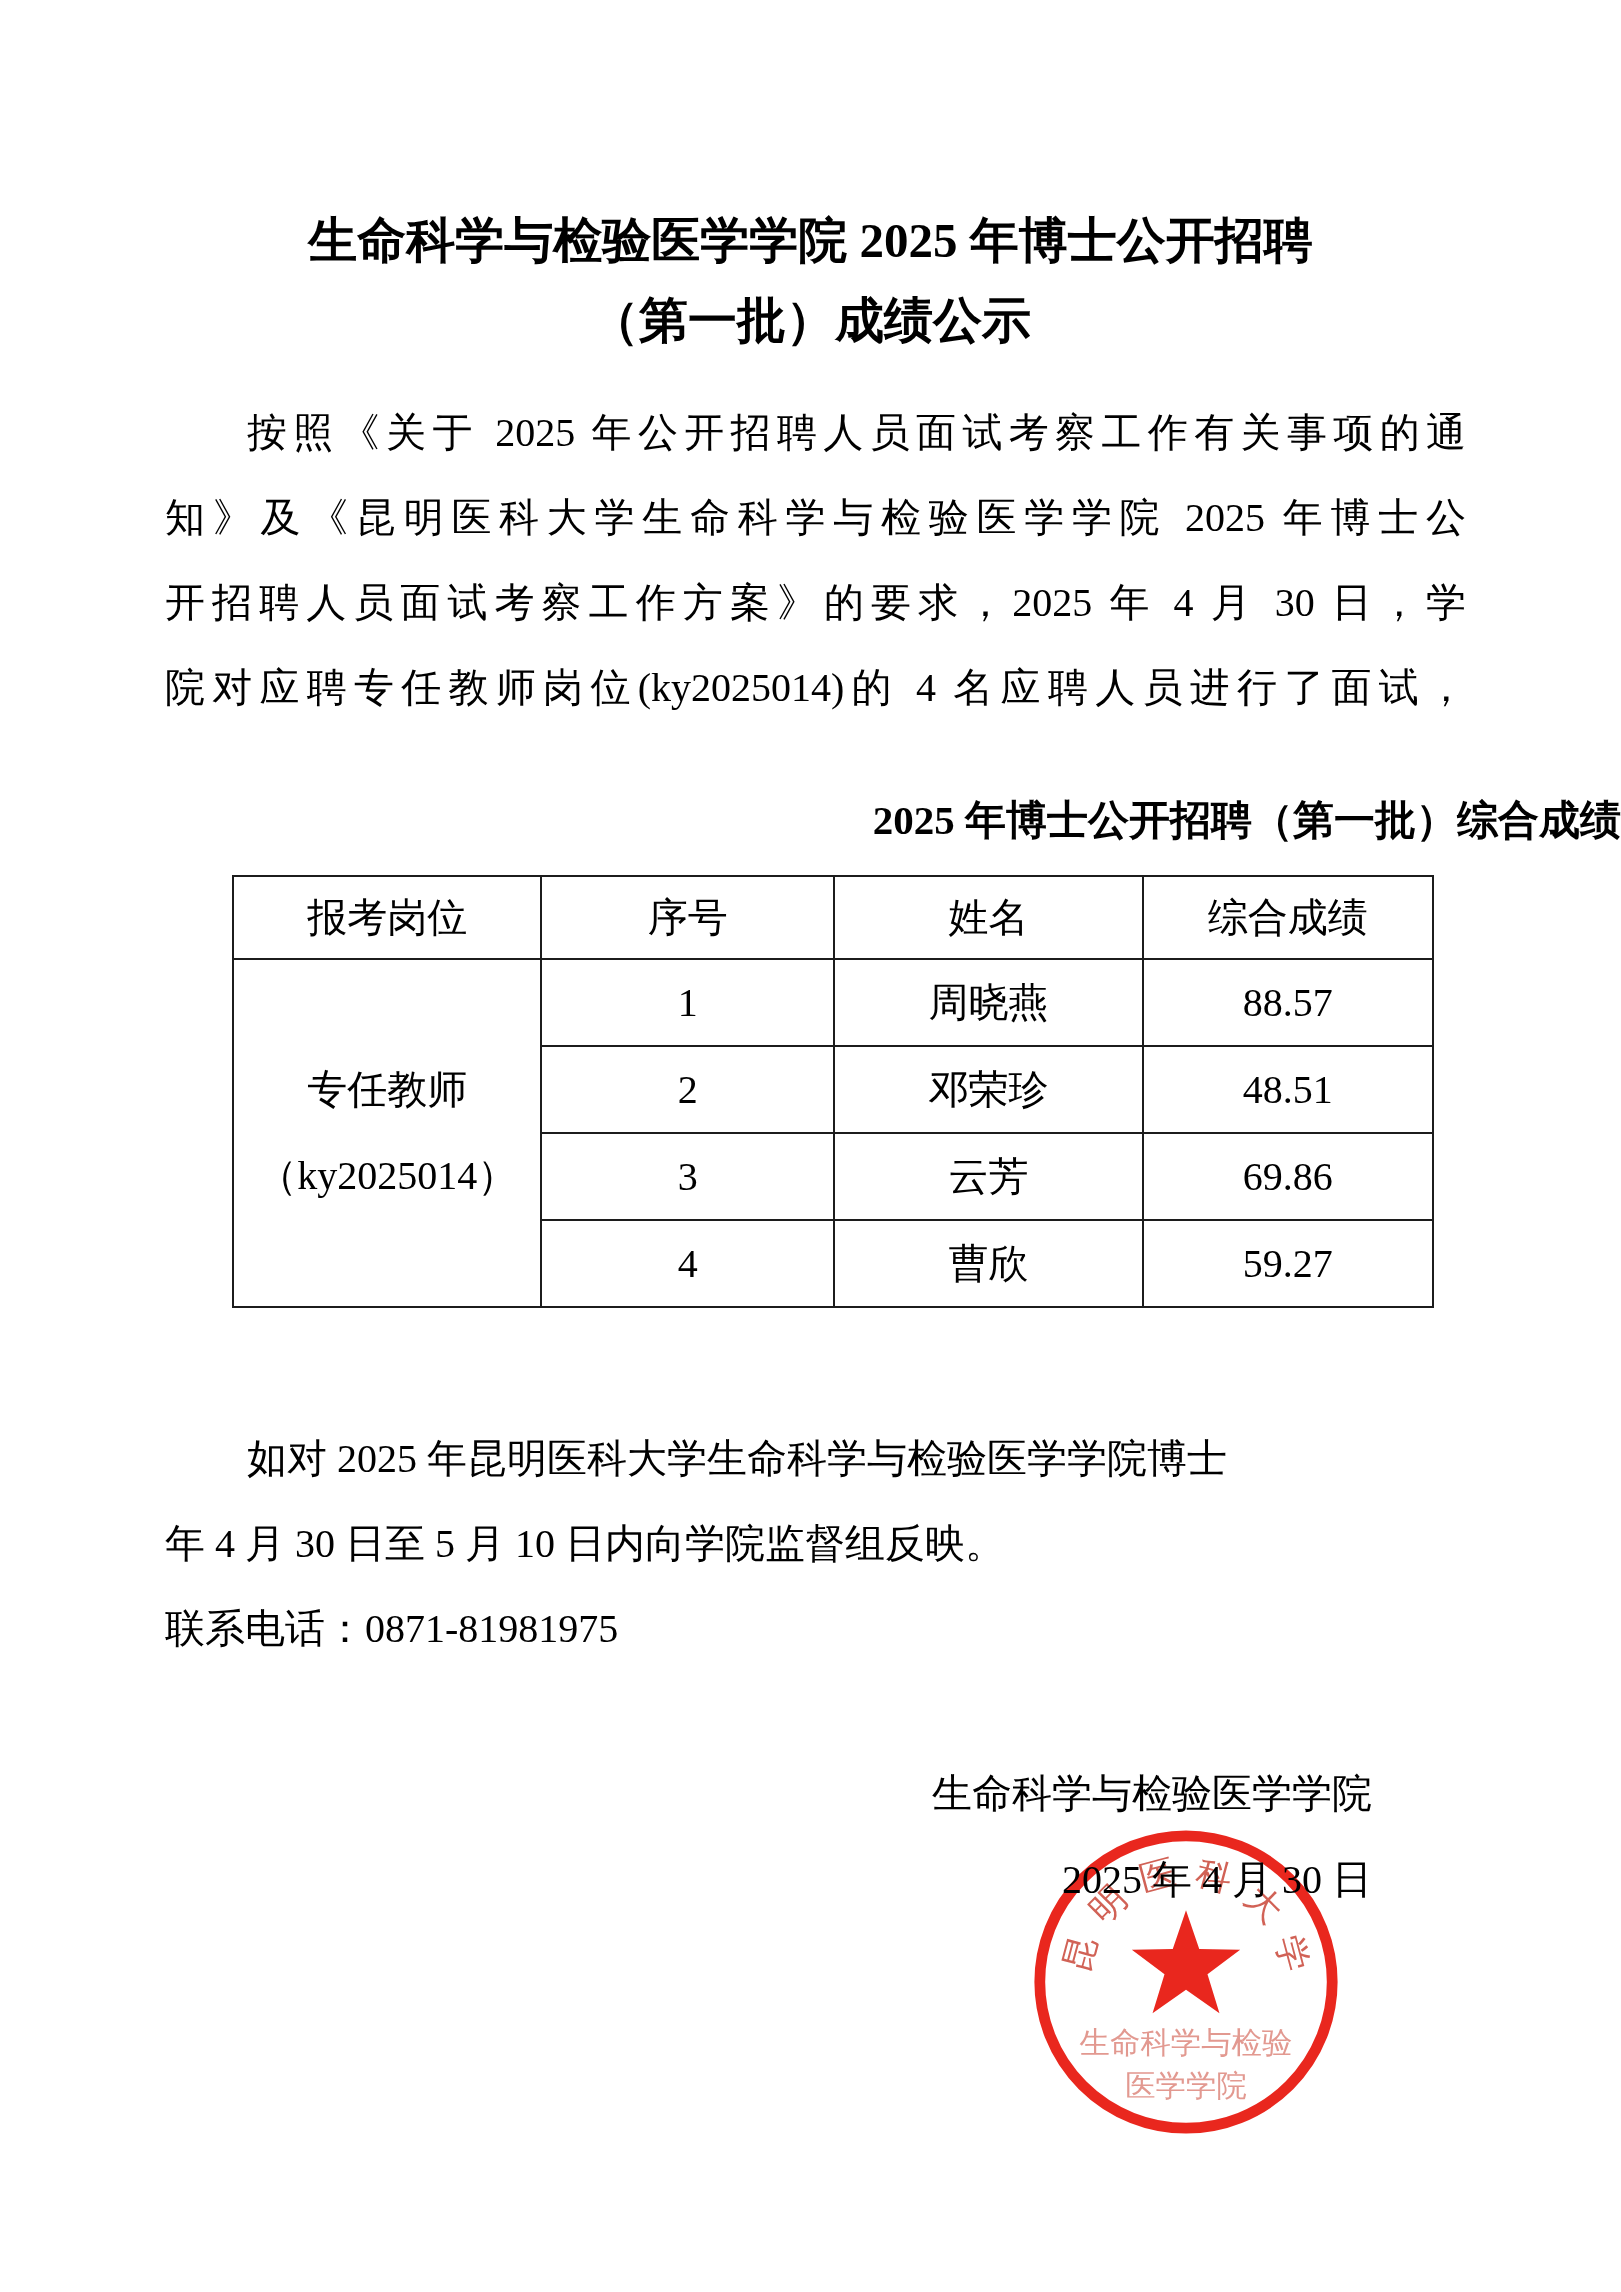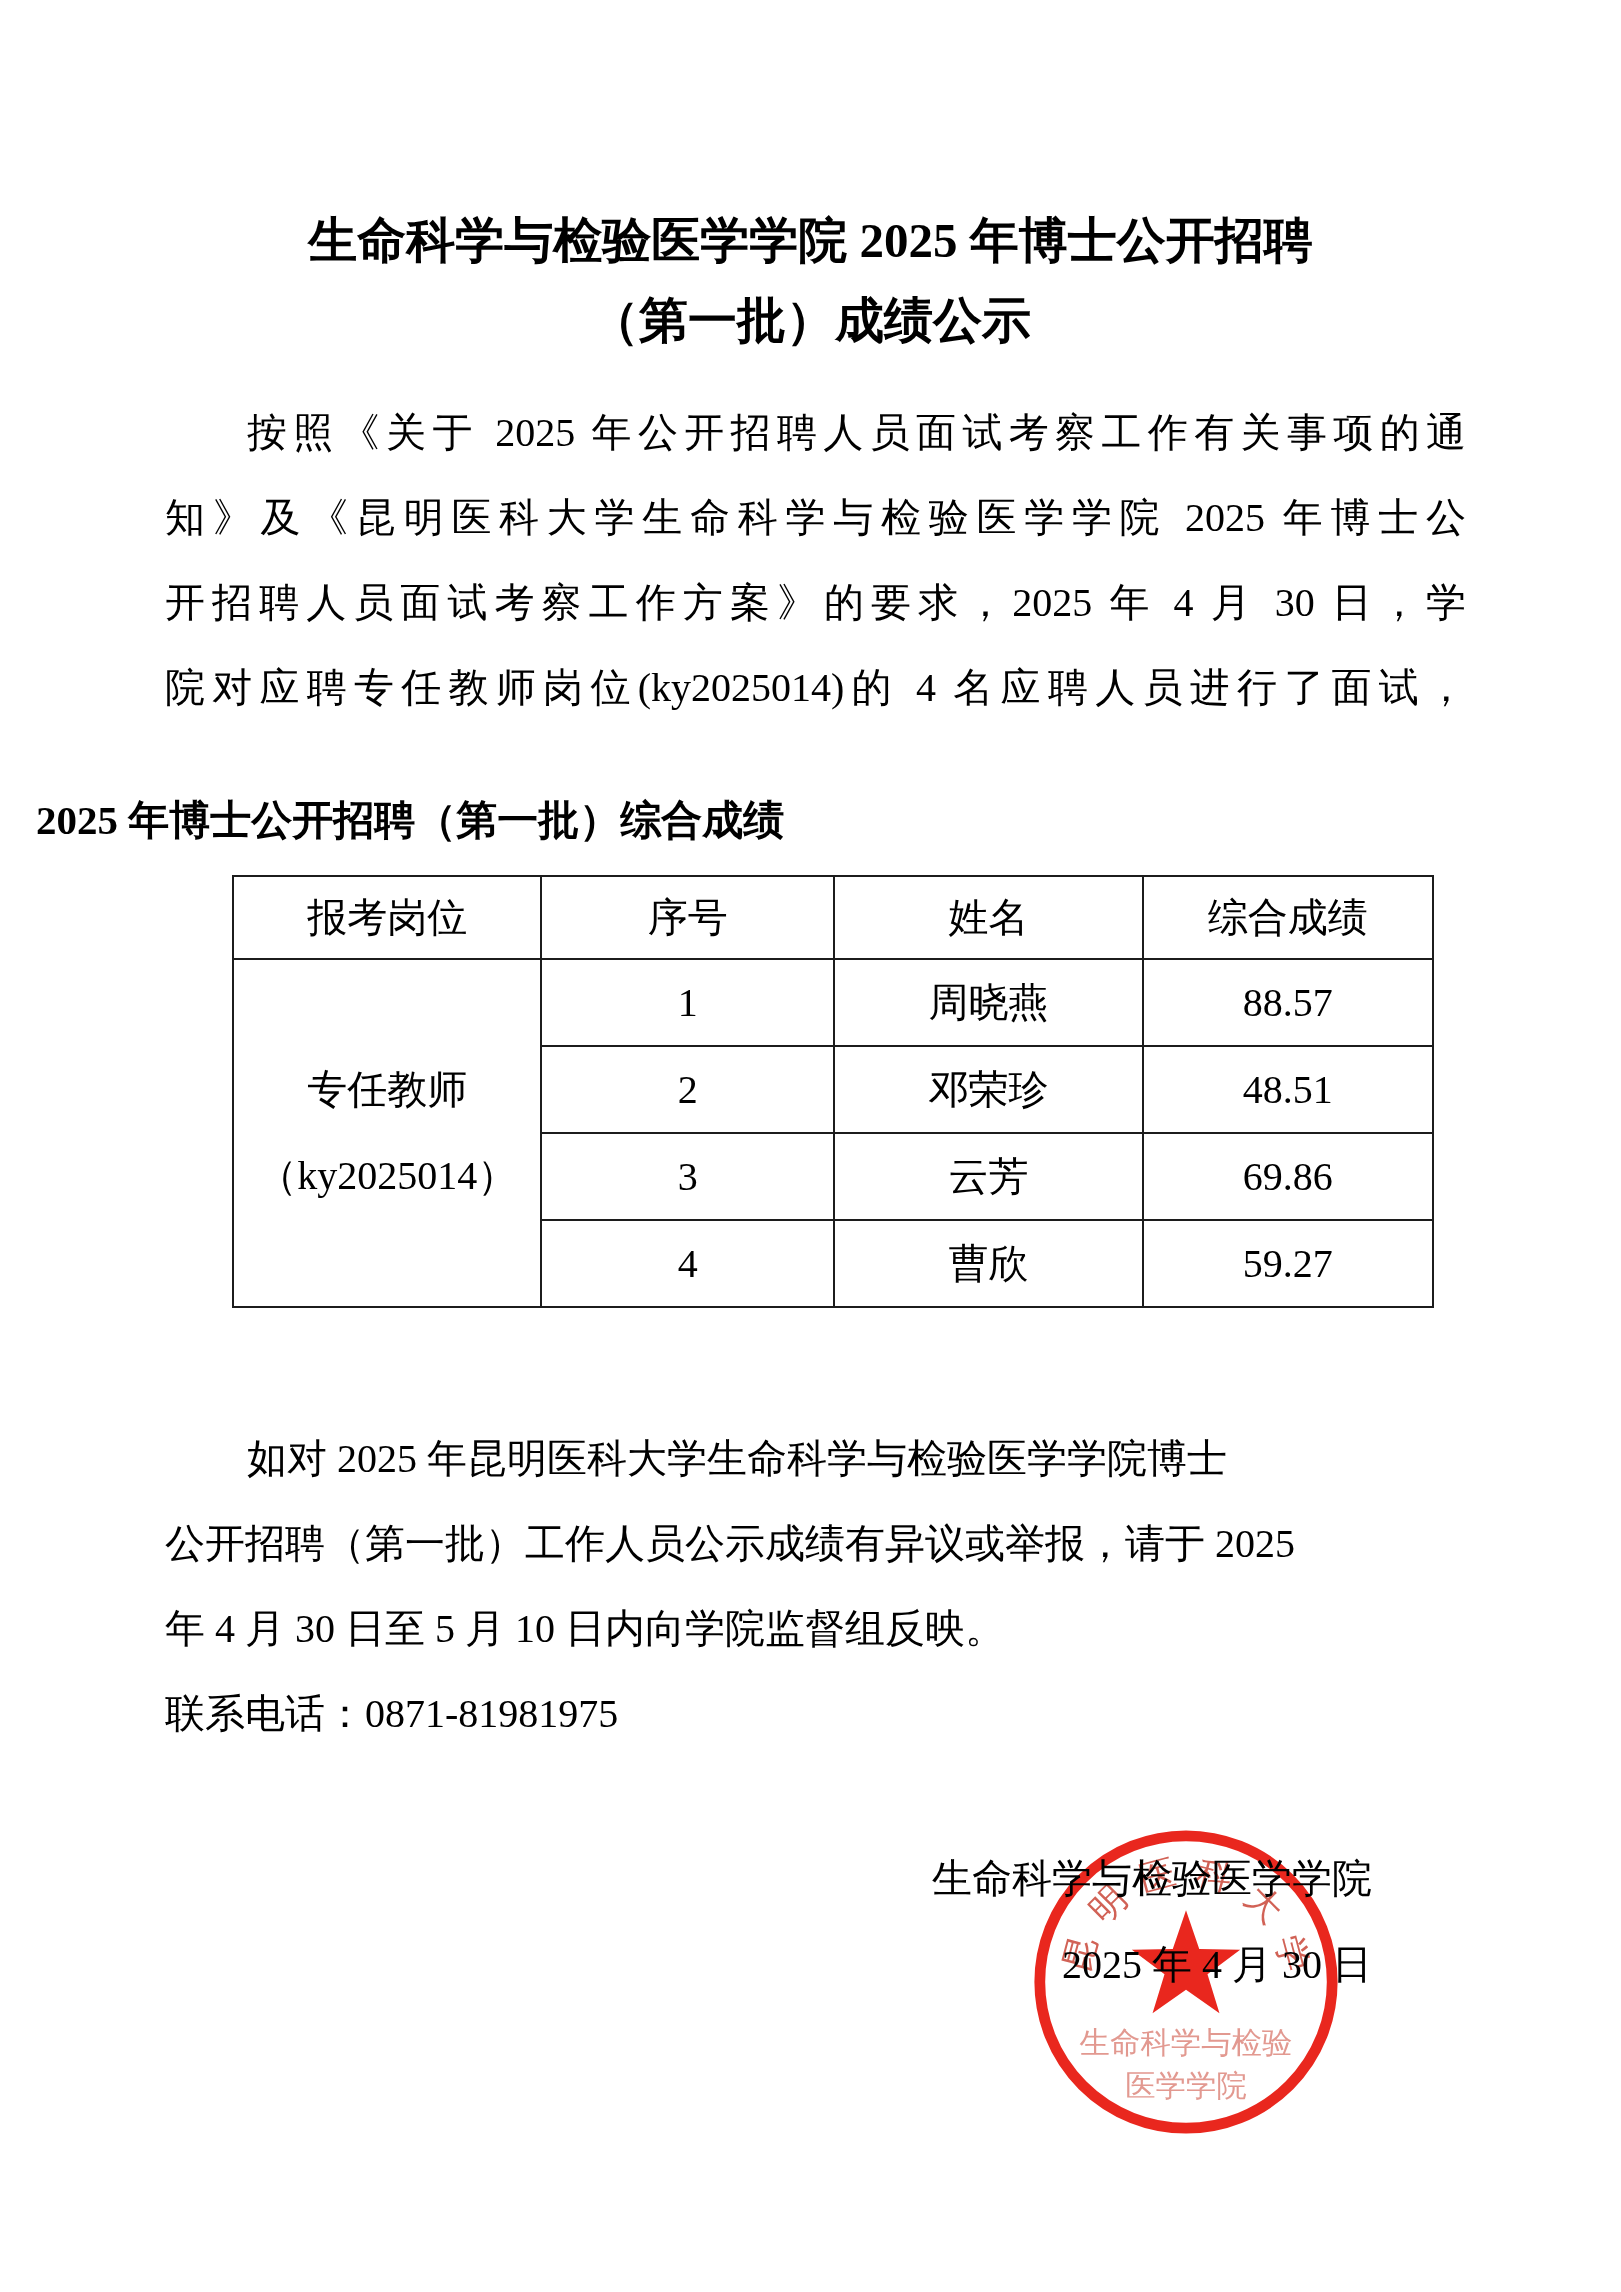--- a/index.html
+++ b/index.html
@@ -28,21 +28,21 @@
     line-height: 85px;
   }
   .jline {
     text-align: justify;
     text-align-last: justify;
   }
   .jline-first { padding-left: 82px; }
   .plain-first { text-indent: 82px; }
   .table-caption {
     margin-top: 67px;
-    text-align: left;
+    text-align: right;
     font-size: 41px;
     font-weight: bold;
     line-height: 47px;
     padding-left: 36px;
   }
   table.score-table {
     border-collapse: collapse;
     table-layout: fixed;
     width: 1202px;
     margin: 31px 0 0 232px;
@@ -130,21 +130,20 @@
     <tr class="data-row">
       <td>4</td>
       <td>曹欣</td>
       <td>59.27</td>
     </tr>
   </tbody>
 </table>
 
 <div class="para outro">
   <div class="plain-first">如对 2025 年昆明医科大学生命科学与检验医学学院博士</div>
-  <div>公开招聘（第一批）工作人员公示成绩有异议或举报，请于 2025</div>
   <div>年 4 月 30 日至 5 月 10 日内向学院监督组反映。</div>
   <div>联系电话：0871-81981975</div>
 </div>
 
 <div class="sig-block">
   <div>生命科学与检验医学学院</div>
   <div>2025 年 4 月 30 日</div>
 </div>
 
 <div class="stamp-wrap">

